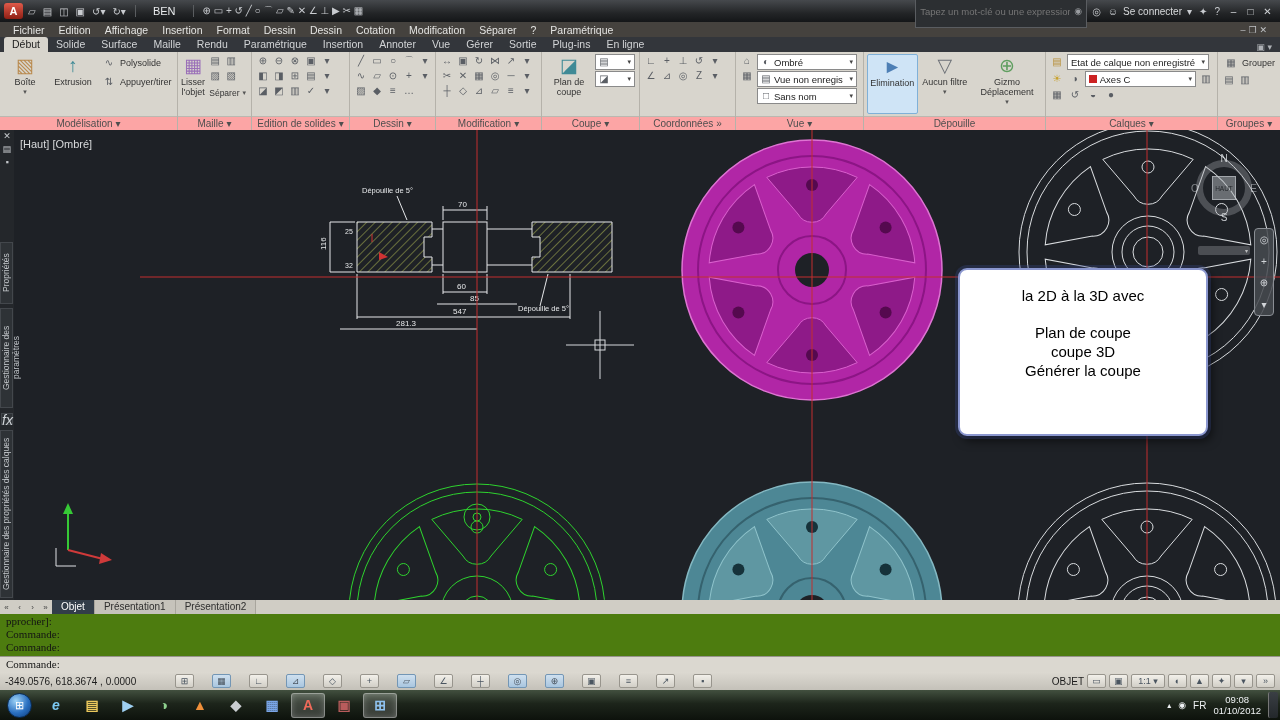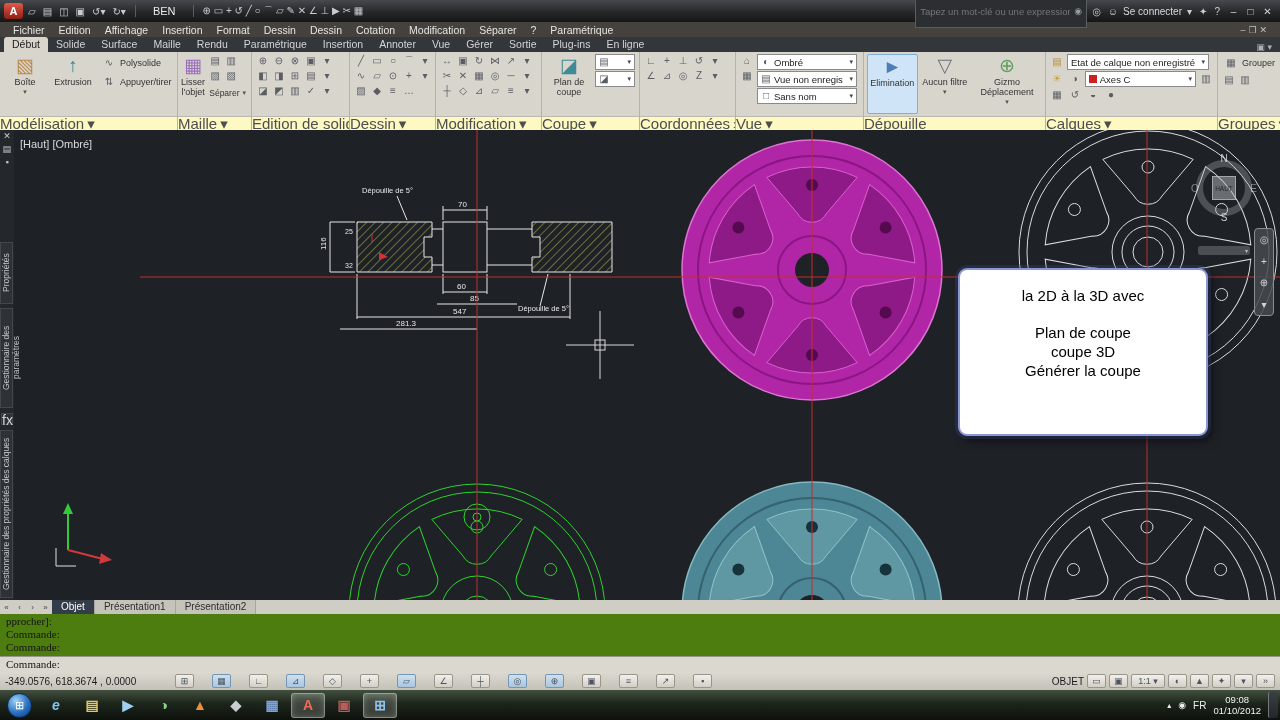--- a/index.html
+++ b/index.html
@@ -26,22 +26,22 @@
   
   .ribtabs{height:15px;background:#33363b;display:flex;align-items:flex-end;padding-left:4px;
     font-size:10.5px;color:#d2d4d6}
   .rtab{padding:1px 8px;line-height:13px}
   .rtab.active{background:#d8d5cd;color:#1d1d1d;border-radius:3px 3px 0 0}
   .ribtab-ctrl{margin-left:auto;margin-right:8px;color:#aeb1b5;font-size:9px}
   
   .ribbon{height:78px;background:#d8d5cd;display:flex}
   .rpanel{display:flex;flex-direction:column;border-right:1px solid #b5b2aa}
   .rpc{flex:1;display:flex;gap:2px;padding:2px 3px;align-items:flex-start}
-  .rpl{height:14px;background:#fef9c3;border-top:1px solid #bbb8b0;font-size:15px;color:#4e4e4e;
-    display:flex;align-items:center;justify-content:flex-start;gap:3px;white-space:nowrap;overflow:hidden}
+  .rpl{height:14px;background:#fca5a5;border-top:1px solid #bbb8b0;font-size:10px;color:#4e4e4e;
+    display:flex;align-items:center;justify-content:center;gap:3px;white-space:nowrap;overflow:hidden}
   .bigbtn{display:flex;flex-direction:column;align-items:center;font-size:9px;color:#333;
     text-align:center;line-height:10px;height:60px;padding-top:1px}
   .bicon{font-size:19px;line-height:22px;color:#7a7e84}
   .bcaret{font-size:7px;color:#555}
   .c-tan{color:#b98a4e}.c-purple{color:#9a6fb8}.c-teal{color:#3f8a96}
   .c-blue{color:#4d7fb5}.c-green{color:#5f9e5f}.c-gray{color:#6e7278}
   .w40{width:40px}.w44{width:44px}.w48{width:48px}.w52{width:52px}.w72{width:72px}
   .sic{width:16px;height:14px;font-size:10px;line-height:14px;text-align:center;color:#5a5e64}
   .srow{display:flex;align-items:center}
   .scol{display:flex;flex-direction:column;gap:1px}
@@ -53,21 +53,21 @@
   .hl{background:#cfe4f6;border:1px solid #7fb0d8;border-radius:2px}
   
   .canvas{position:relative;height:470px;background:#1e2126;overflow:hidden}
   .canvas svg{position:absolute;left:0;top:0}
   .vplabel{position:absolute;left:20px;top:8px;font-size:11px;color:#d8dadc;z-index:3}
   .pstrip{position:absolute;left:0;top:0;width:14px;height:100%;background:#24272b;z-index:6}
   .pstrip .ic{display:block;width:14px;text-align:center;color:#c6c9cd;font-size:9px;height:13px;line-height:13px}
   .ptab{position:absolute;left:0;width:13px;writing-mode:vertical-rl;transform:rotate(180deg);
     background:#2e3236;color:#c2c6ca;font-size:8.5px;border:1px solid #43474c;text-align:center;padding:4px 0}
   .fxbtn{position:absolute;left:1px;top:283px;width:12px;height:12px;background:#2e3236;color:#cfd3d7;
-    font-size:14px;text-align:center;line-height:12px;border:1px solid #43474c}
+    font-size:14px;font-style:italic;text-align:center;line-height:12px;border:1px solid #43474c}
   .note{position:absolute;left:958px;top:138px;width:250px;height:168px;background:#fff;
     border:2px solid #8b97cf;border-radius:9px;z-index:5;display:flex;flex-direction:column;
     align-items:center;padding-top:16px;font-size:15px;color:#000;text-align:center;line-height:19px;
     box-shadow:0 0 0 3px rgba(60,80,150,.28),4px 5px 10px rgba(0,0,0,.55)}
   .nspacer{height:18px}
   .compass{position:absolute;left:1192px;top:26px;width:64px;height:64px;z-index:4}
   .cring{position:absolute;inset:4px;border-radius:50%;border:7px solid rgba(165,170,176,.35)}
   .cl{position:absolute;font-size:10px;color:rgba(228,231,235,.85)}
   .cl.n{top:-3px;left:50%;transform:translateX(-50%)}
   .cl.s{bottom:-3px;left:50%;transform:translateX(-50%)}

